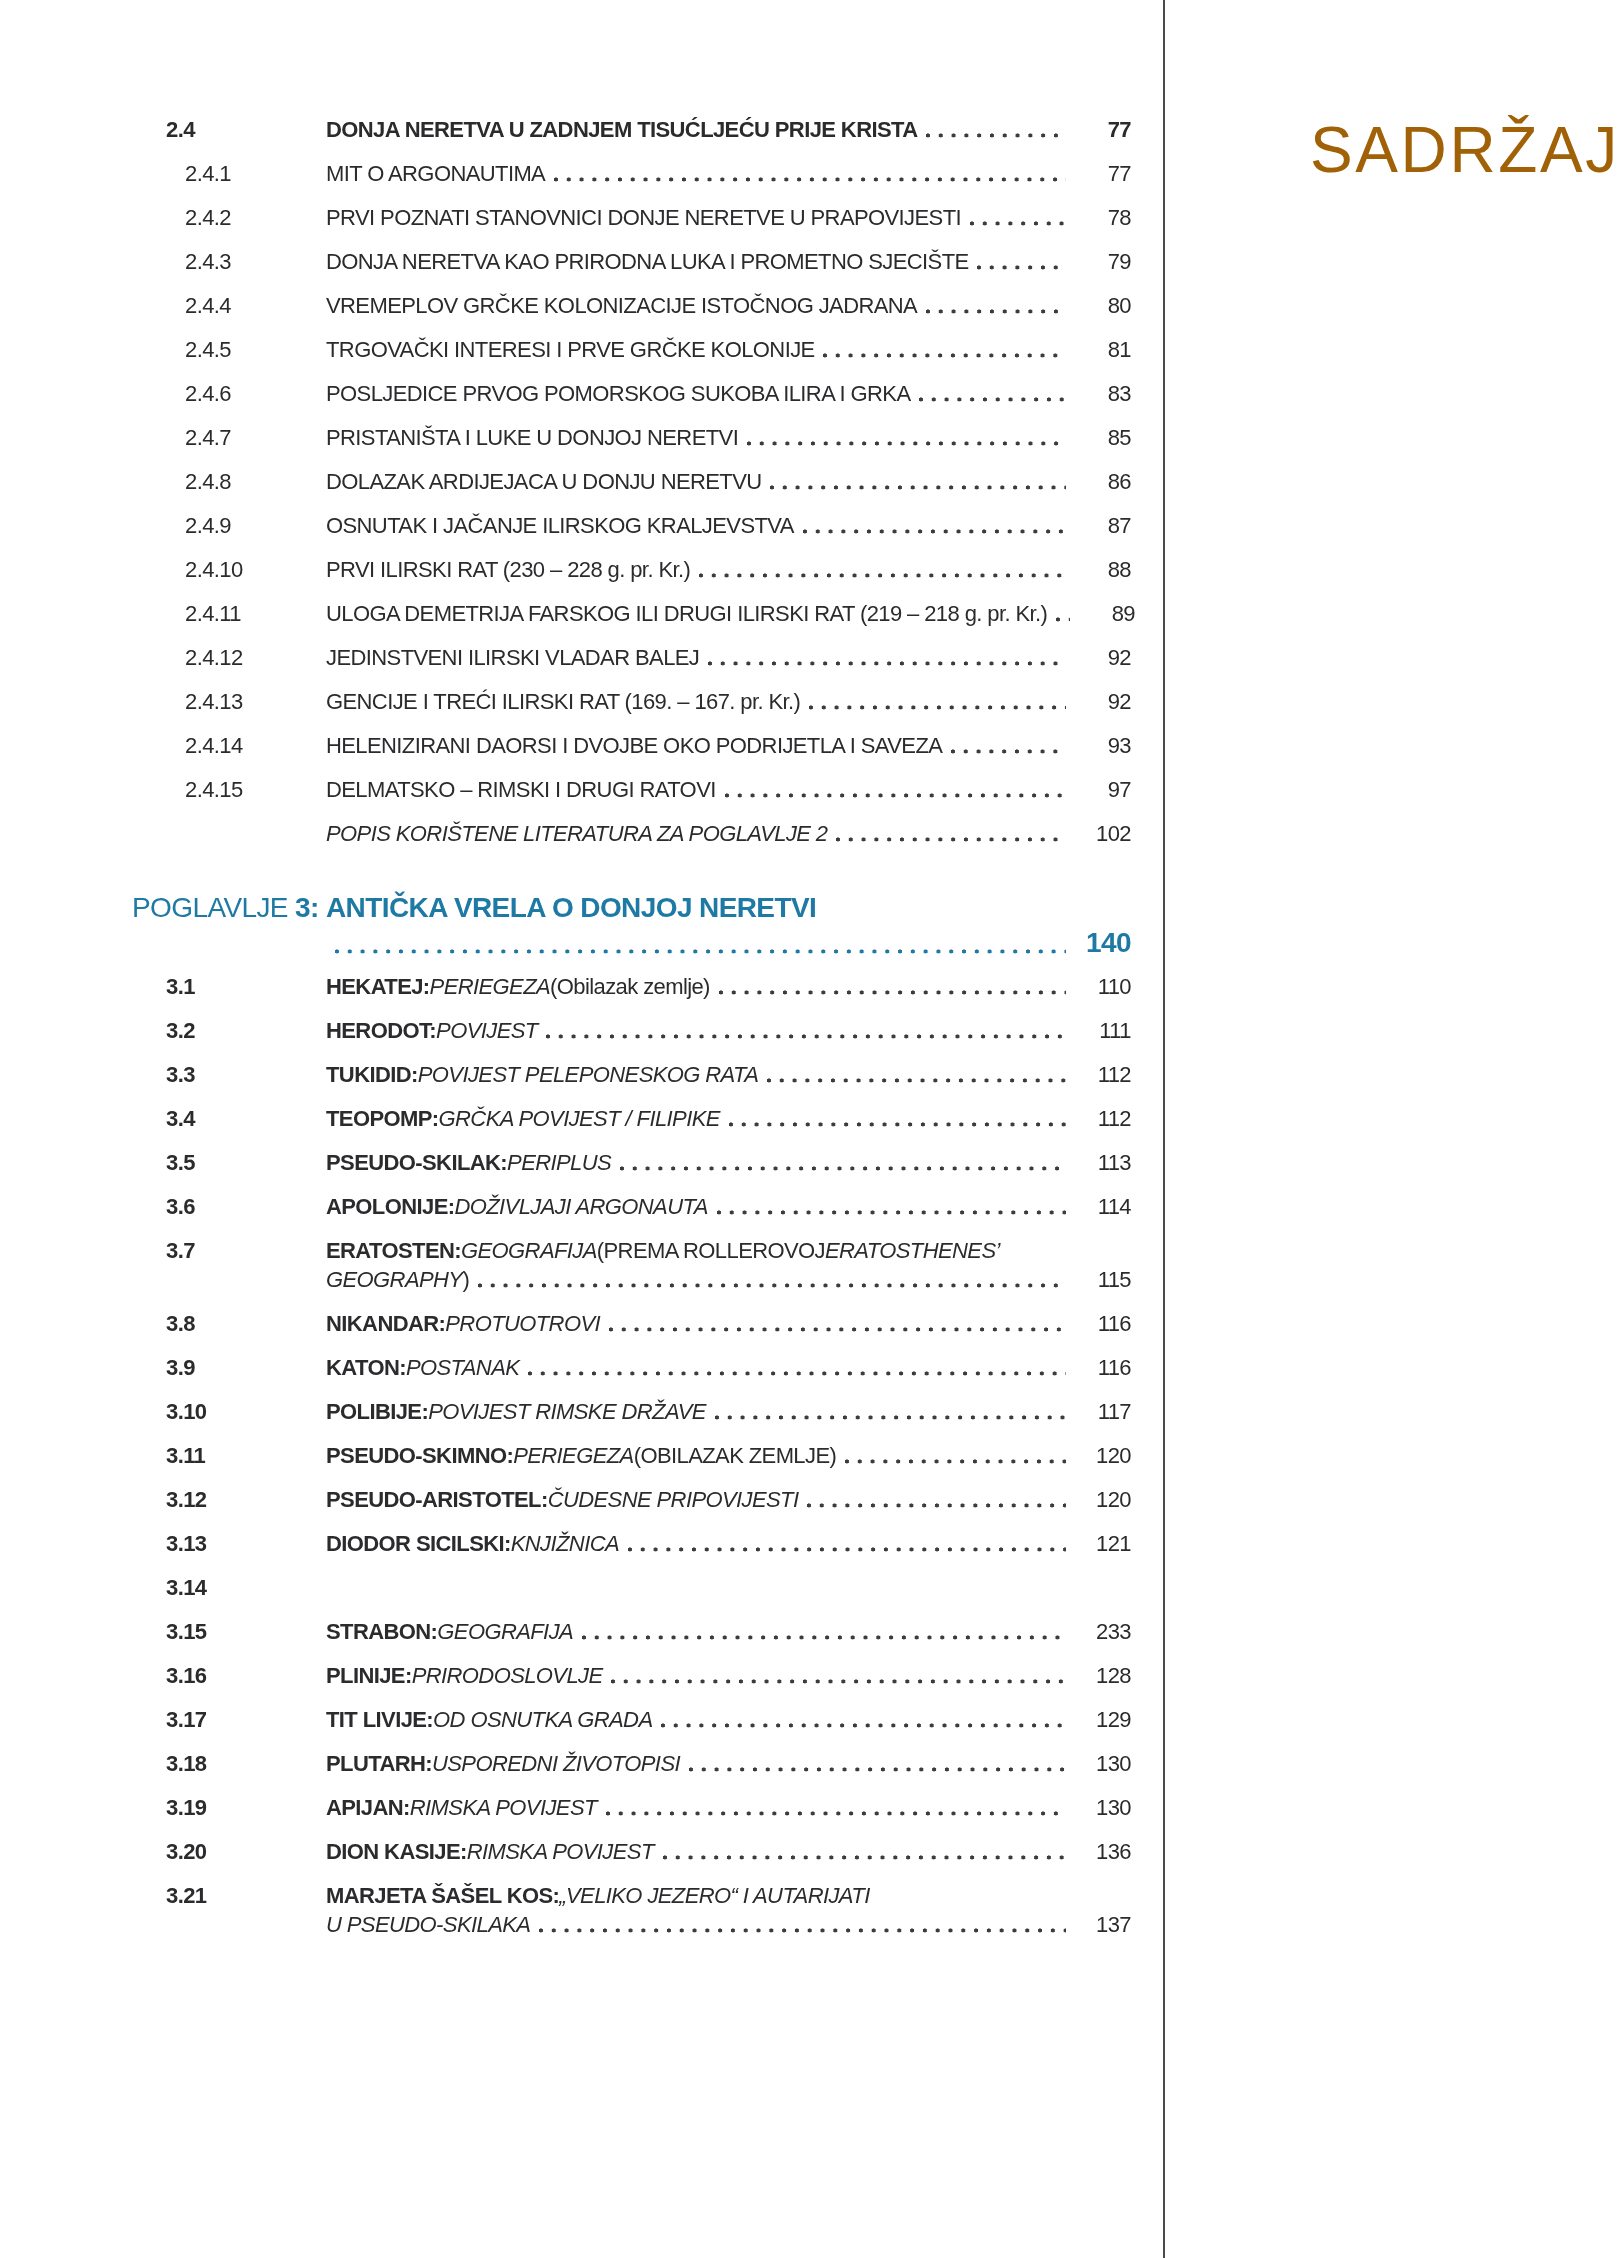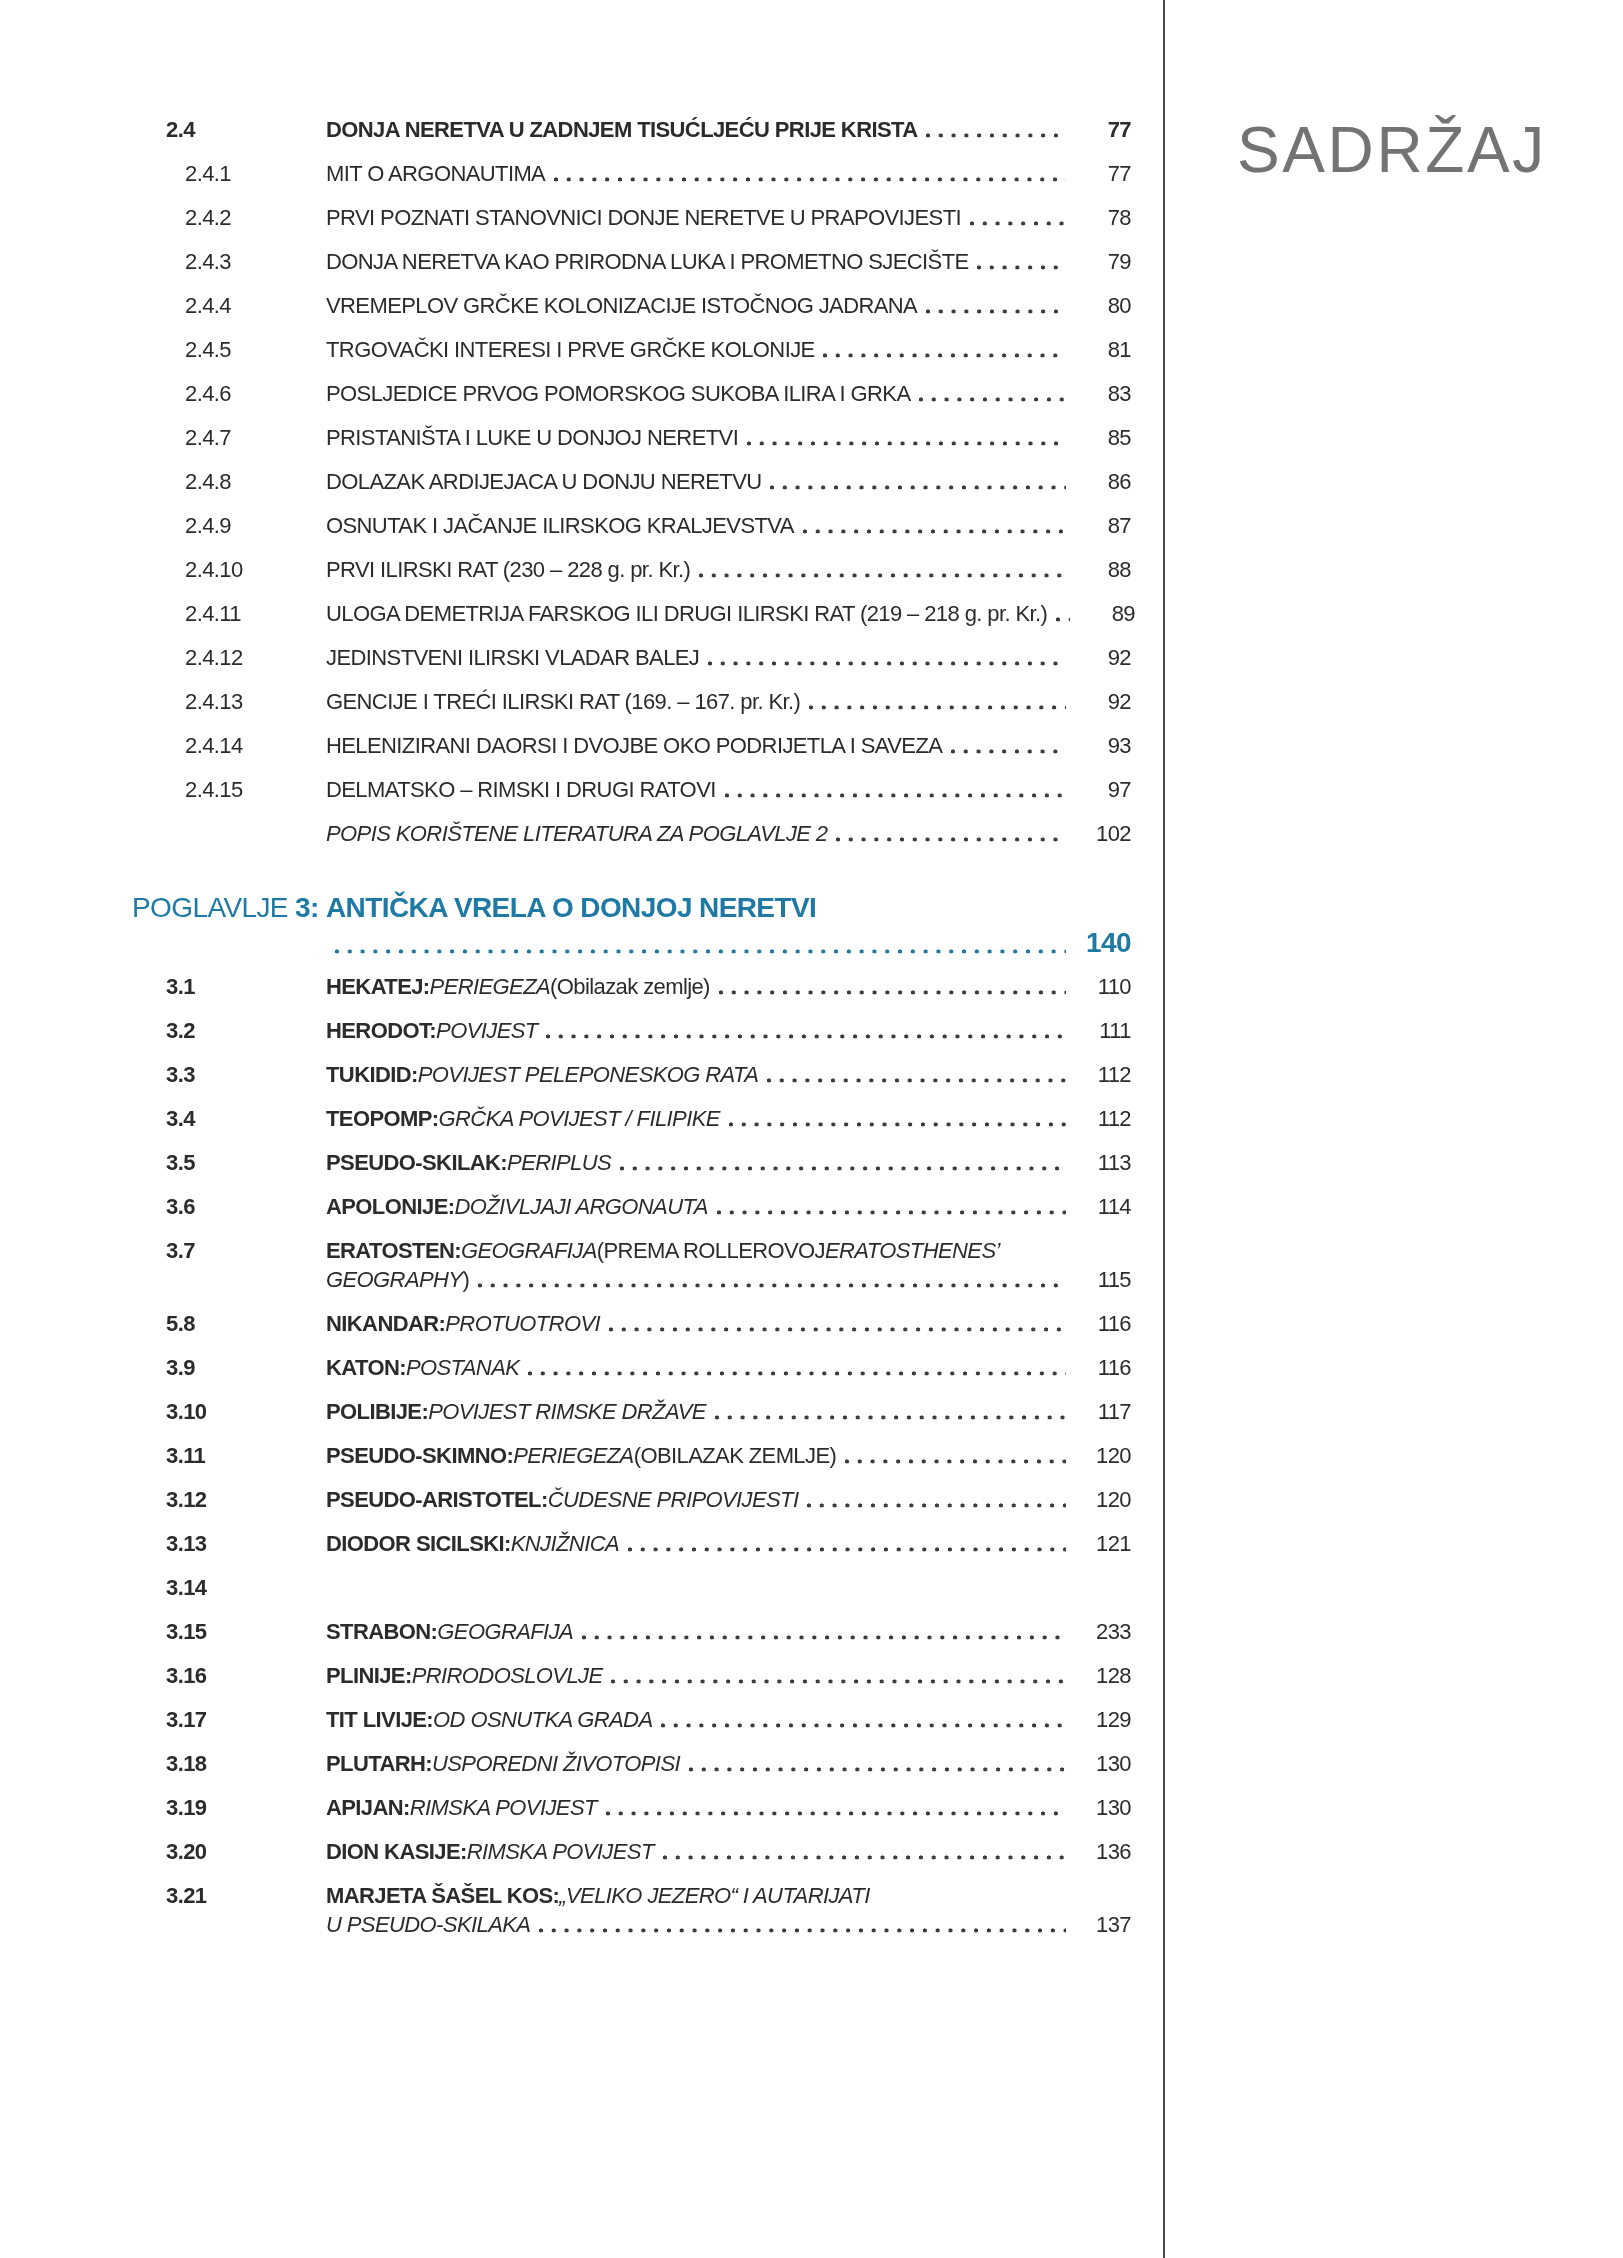--- a/index.html
+++ b/index.html
@@ -9,22 +9,22 @@
     background:#ffffff;
     font-family:"Liberation Sans","DejaVu Sans",sans-serif;
     color:#2b2b2e;
     overflow:hidden;
   }
   .vrule{
     position:absolute;top:0;left:1163px;width:1.8px;height:2258px;
     background:#4a4a4a;
   }
   .contents-title{
-    position:absolute;left:1237px;top:113px;
-    font-size:64px;font-weight:100;letter-spacing:2.6px;color:#737373;
+    position:absolute;left:1310px;top:113px;
+    font-size:64px;font-weight:100;letter-spacing:2.6px;color:#a16207;
   }
   .toc{
     position:absolute;left:132px;top:115px;width:999px;
     font-size:22px;letter-spacing:-0.6px;
   }
   .row{display:flex;align-items:flex-start;margin-bottom:15px;}
   .col-num{flex:none;width:194px;box-sizing:border-box;line-height:29px;}
   .col-num.lvl1{padding-left:34px;}
   .col-num.lvl2{padding-left:53px;}
   .col-body{flex:1;min-width:0;}
@@ -315,21 +315,21 @@
           </div>
           <div class="line">
             <span class="t i">GEOGRAPHY</span>
             <span class="t">)</span>
             <span class="leader"></span>
             <span class="pg">115</span>
           </div>
         </div>
       </div>
       <div class="row">
-        <div class="col-num lvl1 b">5.8</div>
+        <div class="col-num lvl1 b">3.8</div>
         <div class="col-body">
           <div class="line">
             <span class="t b">NIKANDAR: </span>
             <span class="t i">PROTUOTROVI</span>
             <span class="leader"></span>
             <span class="pg">116</span>
           </div>
         </div>
       </div>
       <div class="row">

